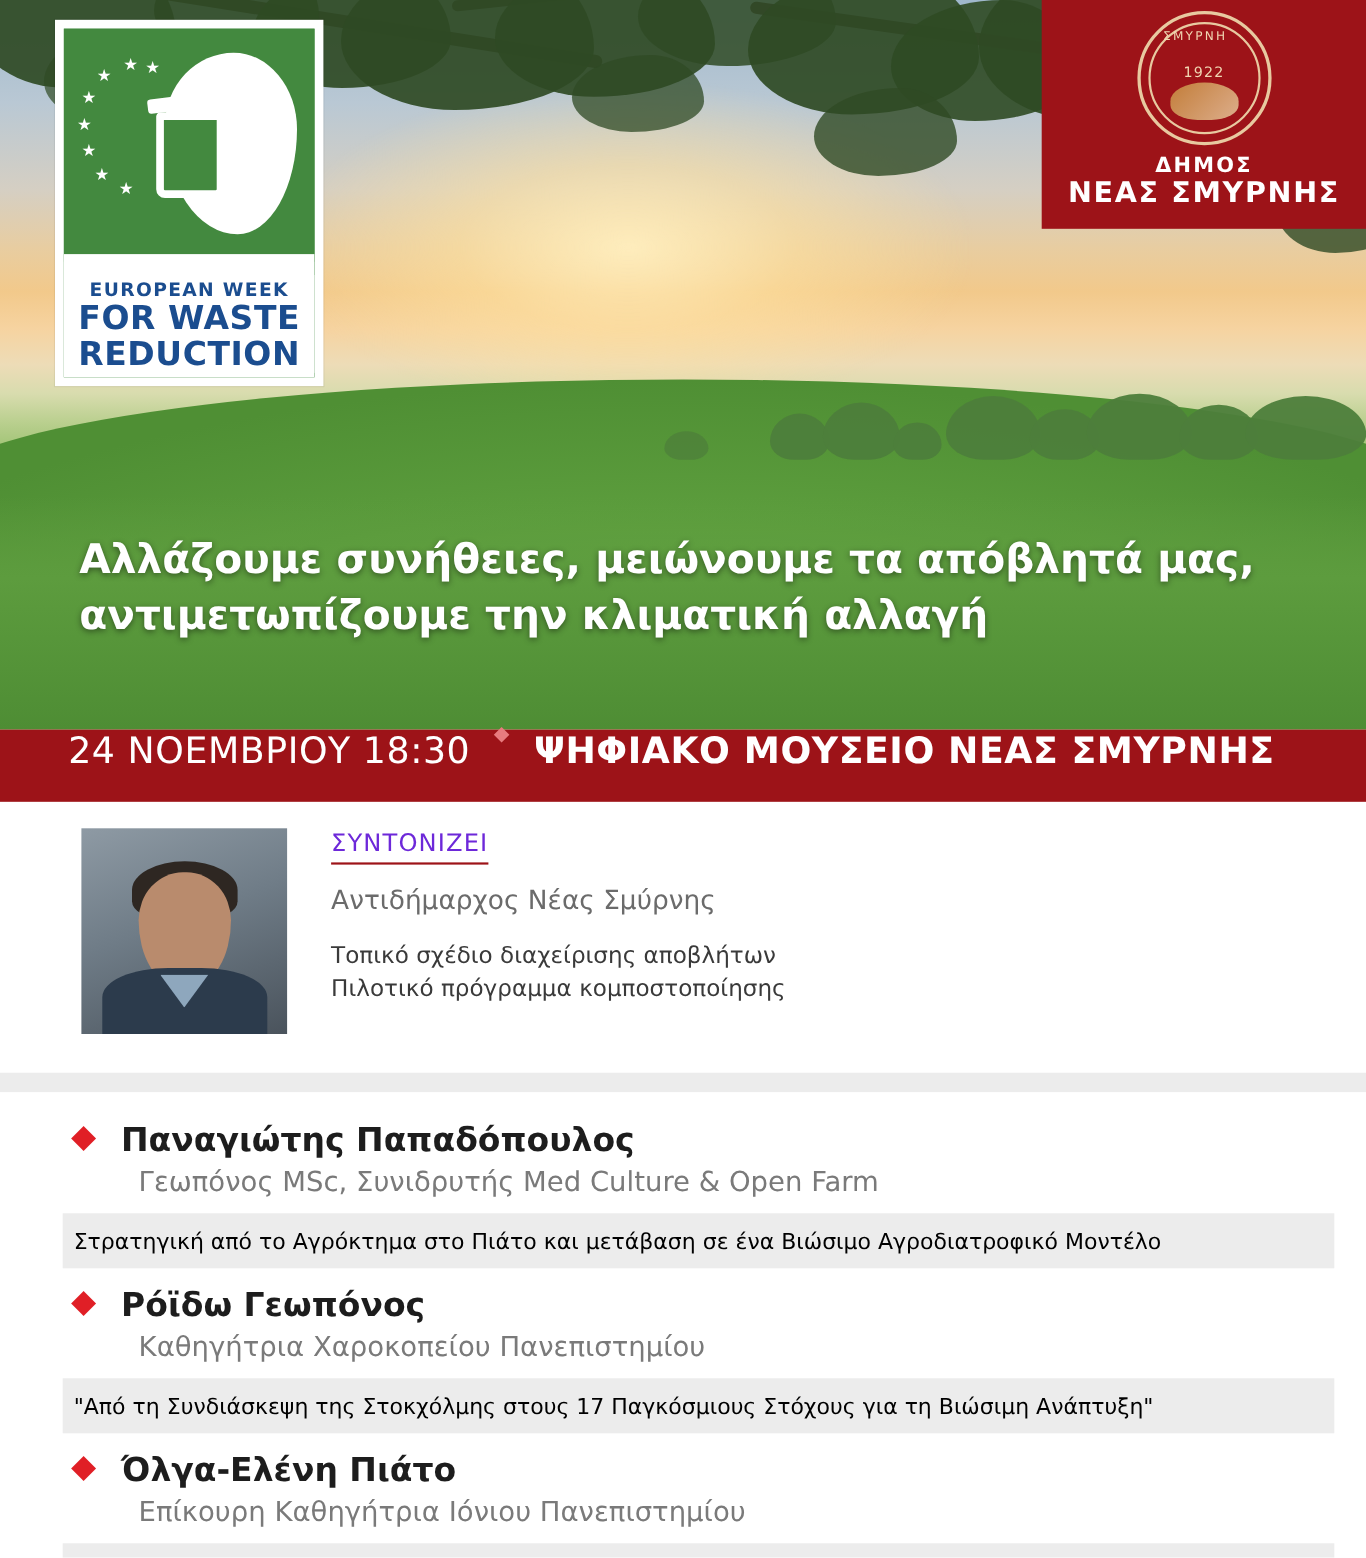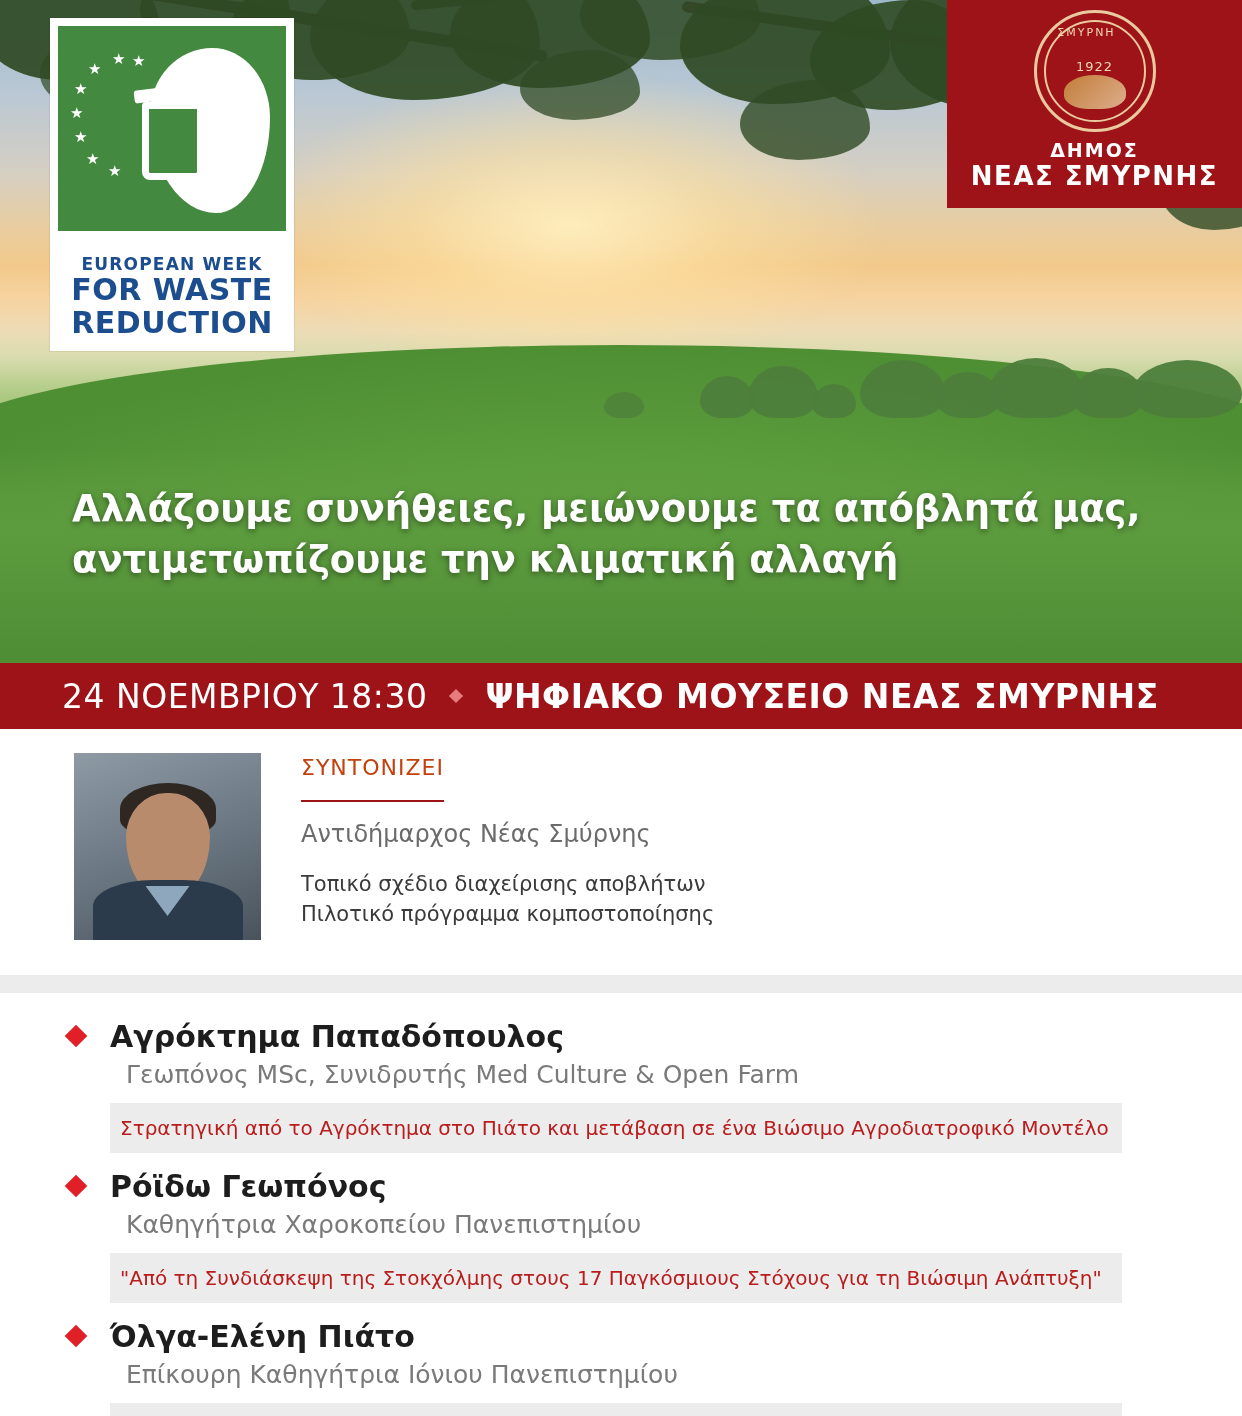--- a/index.html
+++ b/index.html
@@ -285,21 +285,21 @@
     line-height: 1.38;
     text-shadow: 0 2px 6px rgba(0,0,0,0.45);
   }
 
   
   .redbar {
     width: 1242px;
     height: 66px;
     background: #9d1318;
     display: flex;
-    align-items: center;
+    align-items: flex-start;
     padding-left: 62px;
     color: #ffffff;
   }
   .redbar .date {
     font-size: 33px;
     font-weight: 500;
     letter-spacing: 0.5px;
   }
   .redbar .dot {
     display: inline-block;
@@ -372,24 +372,24 @@
     background: #8ea7bd;
     clip-path: polygon(50% 100%, 0 0, 100% 0);
   }
   .mod-text {
     padding-left: 40px;
     padding-top: 2px;
   }
   .mod-role-label {
     display: inline-block;
     font-size: 22px;
-    color: #c2410c;
+    color: #6d28d9;
     letter-spacing: 1px;
     border-bottom: 2px solid #9d1318;
-    padding-bottom: 20px;
+    padding-bottom: 4px;
     margin-bottom: 18px;
   }
   .mod-name {
     font-size: 31px;
     font-weight: bold;
     color: #1d1d1d;
     margin-bottom: 5px;
   }
   .mod-title {
     font-size: 24px;
@@ -437,24 +437,24 @@
     font-weight: bold;
     color: #1d1d1d;
   }
   .sp-title {
     font-size: 25px;
     color: #7a7a7a;
     padding-left: 126px;
     margin-top: 6px;
   }
   .sp-topic {
-    margin: 14px 0 0 110px;
-    width: 1012px;
+    margin: 14px 0 0 57px;
+    width: 1156px;
     background: #ececec;
-    color: #b91c1c;
+    color: #000000;
     font-size: 20px;
     padding: 13px 0 13px 10px;
   }
 </style>
 </head>
 <body>
 
 <div class="poster">
 
   <div class="hero">
@@ -565,21 +565,21 @@
     </div>
   </div>
 
   <div class="divider-band"></div>
 
   <div class="speakers">
 
     <div class="speaker">
       <div class="sp-head">
         <span class="sp-bullet"></span>
-        <span class="sp-name">Αγρόκτημα Παπαδόπουλος</span>
+        <span class="sp-name">Παναγιώτης Παπαδόπουλος</span>
       </div>
       <div class="sp-title">Γεωπόνος MSc, Συνιδρυτής Med Culture &amp; Open Farm</div>
       <div class="sp-topic">Στρατηγική από το Αγρόκτημα στο Πιάτο και μετάβαση σε ένα Βιώσιμο Αγροδιατροφικό Μοντέλο</div>
     </div>
 
     <div class="speaker">
       <div class="sp-head">
         <span class="sp-bullet"></span>
         <span class="sp-name">Ρόϊδω Γεωπόνος</span>
       </div>

